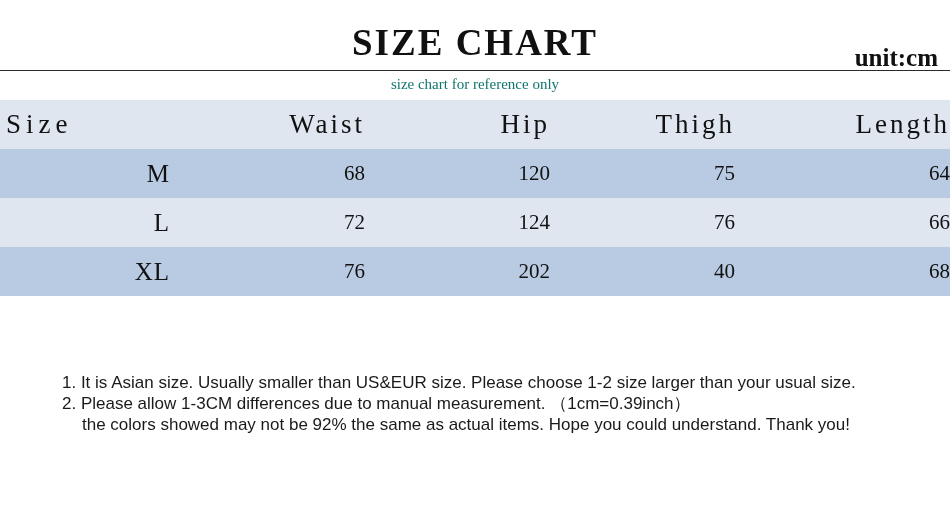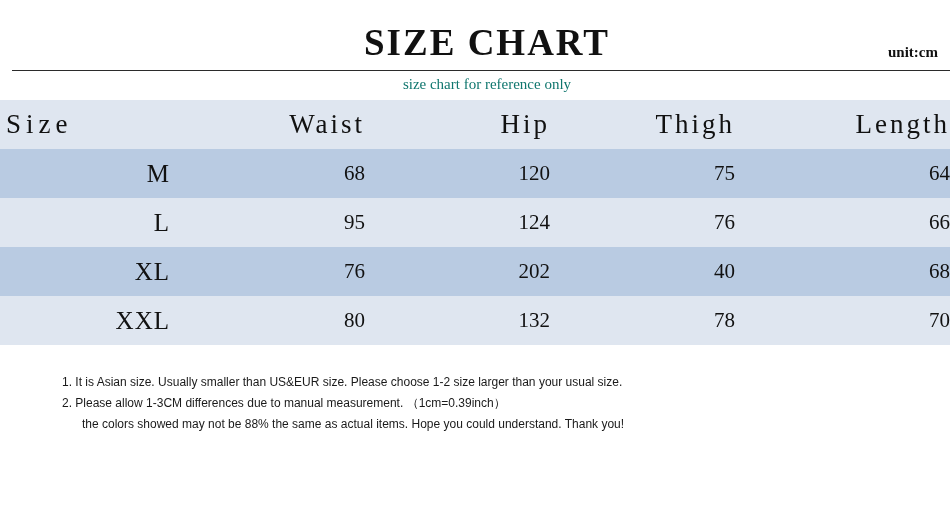--- a/index.html
+++ b/index.html
@@ -17,41 +17,40 @@
     position: relative;
     width: 950px;
     height: 513px;
     background: #ffffff;
   }
 
   
   .header {
     position: relative;
     height: 68px;
-    margin-left: 12px;
   }
   .title {
     position: absolute;
     top: 24px;
     left: 0;
     width: 950px;
     text-align: center;
     font-family: "Liberation Serif", serif;
     font-size: 37px;
     font-weight: bold;
     letter-spacing: 2px;
     color: #111111;
     line-height: 1;
   }
   .unit {
     position: absolute;
     top: 44px;
     right: 12px;
     font-family: "Liberation Serif", serif;
-    font-size: 15px;
+    font-size: 25px;
     font-weight: bold;
     color: #111111;
   }
   .rule {
     position: absolute;
     top: 70px;
     left: 0;
     width: 950px;
     height: 1px;
     background: #2b2b2b;
@@ -118,21 +117,21 @@
   col.c3 { width: 185px; }
   col.c4 { width: 215px; }
 
   
   .notes {
     position: absolute;
     top: 372px;
     left: 62px;
     width: 880px;
     font-family: "Liberation Sans", sans-serif;
-    font-size: 12px;
+    font-size: 17px;
     color: #1a1a1a;
     line-height: 21px;
   }
   .note-line { white-space: nowrap; }
   .note-line.indent { padding-left: 20px; }
 </style>
 </head>
 <body>
 
 <div class="page">
@@ -165,42 +164,35 @@
       <tbody>
         <tr class="odd">
           <td class="col-size">M</td>
           <td>68</td>
           <td>120</td>
           <td>75</td>
           <td>64</td>
         </tr>
         <tr class="even">
           <td class="col-size">L</td>
-          <td>95</td>
+          <td>72</td>
           <td>124</td>
           <td>76</td>
           <td>66</td>
         </tr>
         <tr class="odd">
           <td class="col-size">XL</td>
           <td>76</td>
           <td>202</td>
           <td>40</td>
           <td>68</td>
         </tr>
-        <tr class="even">
-          <td class="col-size">XXL</td>
-          <td>80</td>
-          <td>132</td>
-          <td>78</td>
-          <td>70</td>
-        </tr>
       </tbody>
     </table>
   </div>
 
   <div class="notes">
     <div class="note-line">1. It is Asian size.  Usually smaller than US&amp;EUR size. Please choose 1-2 size larger than your usual size.</div>
     <div class="note-line">2. Please allow 1-3CM differences due to manual measurement.  （1cm=0.39inch）</div>
-    <div class="note-line indent">the colors showed may not be 88% the same as actual items. Hope you could understand. Thank you!</div>
+    <div class="note-line indent">the colors showed may not be 92% the same as actual items. Hope you could understand. Thank you!</div>
   </div>
 
 </div>
 
 </body></html>

